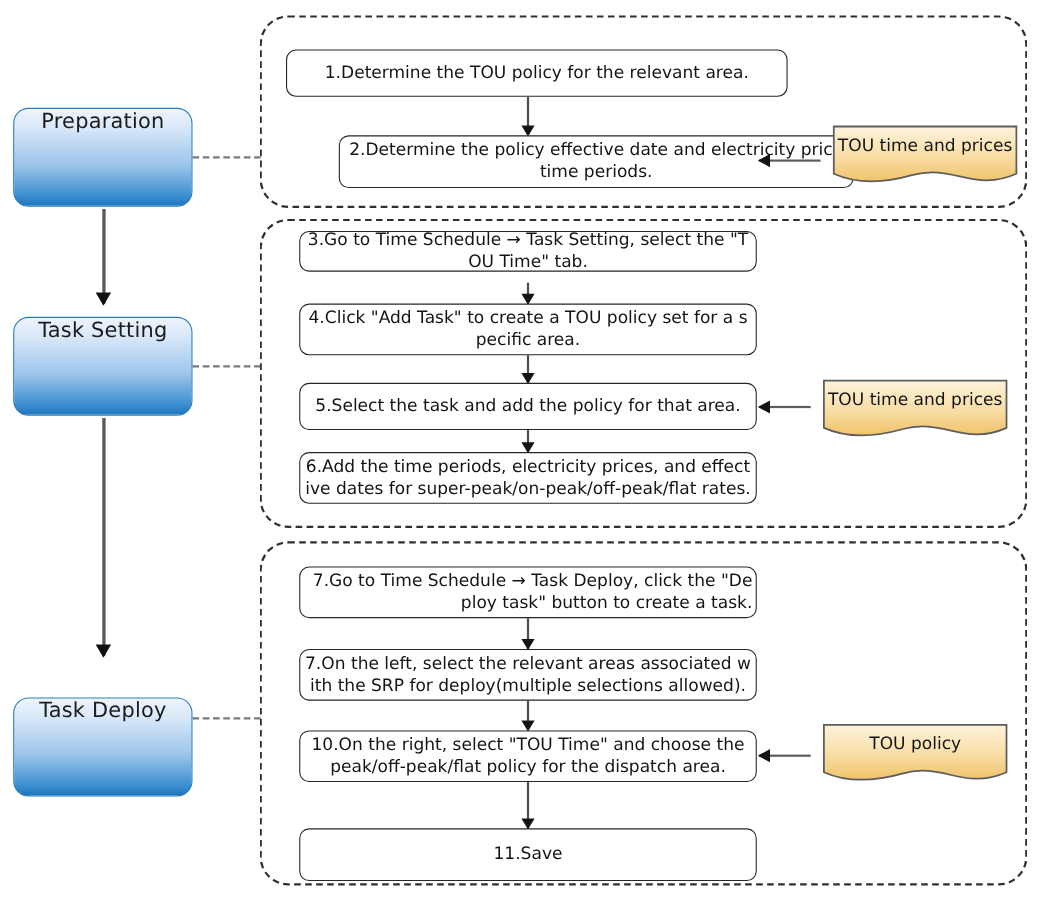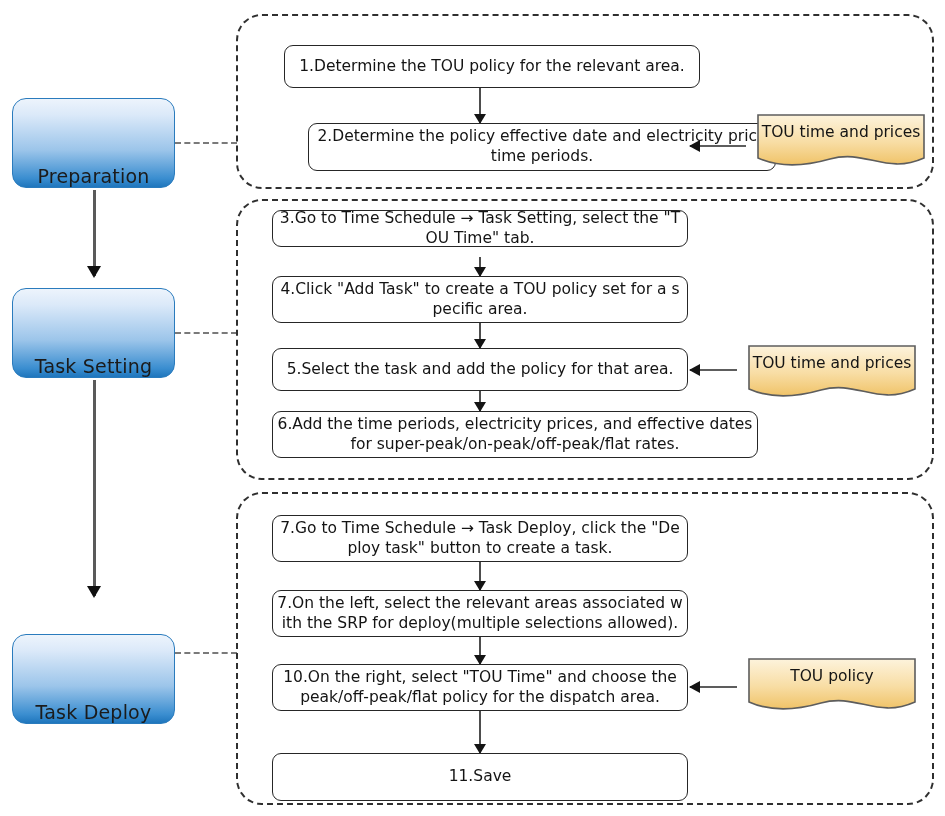--- a/index.html
+++ b/index.html
@@ -19,21 +19,21 @@
   }
 
   
   .phase-box {
     position: absolute;
     border-radius: 14px;
     background: linear-gradient(to bottom, #edf4fc 0%, #dbe9f9 18%, #9cc5ea 58%, #3b8ed0 90%, #1f76bd 100%);
     border: 1px solid #2a7bbd;
     box-sizing: border-box;
     display: flex;
-    align-items: flex-end;
+    align-items: flex-start;
     justify-content: center;
     color: #1b1b1b;
     font-size: 19px;
     letter-spacing: .2px;
   }
 
   
   .group {
     position: absolute;
     border: 2px dashed #2f2f2f;
@@ -149,21 +149,21 @@
 
   <div class="v-arrow-thick" style="left:93px; top:190px; height:86px;"></div>
   <div class="v-arrow-thick" style="left:93px; top:380px; height:216px;"></div>
 
   <div class="dash-link" style="left:175px; top:142px; width:62px;"></div>
   <div class="dash-link" style="left:175px; top:332px; width:62px;"></div>
   <div class="dash-link" style="left:175px; top:652px; width:62px;"></div>
 
   <div class="group" style="left:236px; top:14px; width:698px; height:175px;"></div>
 
-  <div class="step" style="left:284px; top:45px; width:416px; height:43px;">
+  <div class="step" style="left:260px; top:45px; width:456px; height:43px;">
     <span class="txt">1.Determine the TOU policy for the relevant area.</span>
   </div>
 
   <div class="v-arrow" style="left:479px; top:88px; height:35px;"></div>
 
   <div class="step" style="left:272px; top:123px; width:468px; height:48px;margin-left:36px;">
     <span class="txt">2.Determine the policy effective date and electricity price time periods.</span>
   </div>
 
   <div class="doc" style="left:744px; top:113px; width:170px; height:58px;">
@@ -194,42 +194,42 @@
   </div>
 
   <div class="v-arrow" style="left:479px; top:323px; height:25px;"></div>
 
   <div class="step" style="left:272px; top:348px; width:416px; height:43px;">
     <span class="txt">5.Select the task and add the policy for that area.</span>
   </div>
 
   <div class="v-arrow" style="left:479px; top:391px; height:20px;"></div>
 
-  <div class="step" style="left:272px; top:411px; width:486px; height:47px;">
+  <div class="step" style="left:272px; top:411px; width:416px; height:47px;">
     <span class="txt">6.Add the time periods, electricity prices, and effective dates for super-peak/on-peak/off-peak/flat rates.</span>
   </div>
 
   <div class="doc" style="left:735px; top:344px; width:170px; height:58px;">
     <svg width="170" height="58" viewBox="0 0 170 58">
       <defs>
         <linearGradient id="docgrad2" x1="0" y1="0" x2="0" y2="1">
           <stop offset="0%" stop-color="#fdf3dc"></stop>
           <stop offset="55%" stop-color="#f8dda4"></stop>
           <stop offset="100%" stop-color="#f0c368"></stop>
         </linearGradient>
       </defs>
       <path d="M2,2 L168,2 L168,45 C130,62 110,36 74,46 C46,54 22,54 2,45 Z" fill="url(#docgrad2)" stroke="#5d5d5d" stroke-width="1.6"></path>
     </svg>
     <div class="doclabel">TOU time and prices</div>
   </div>
   <div class="h-arrow" style="left:690px; top:369px; width:47px;"></div>
 
   <div class="group" style="left:236px; top:492px; width:698px; height:313px;"></div>
 
-  <div class="step" style="left:272px; top:515px; width:416px; height:47px;">
+  <div class="step" style="left:272px; top:515px; width:416px; height:47px;text-align:right;">
     <span class="txt">7.Go to Time Schedule → Task Deploy, click the "Deploy task" button to create a task.</span>
   </div>
 
   <div class="v-arrow" style="left:479px; top:562px; height:28px;"></div>
 
   <div class="step" style="left:272px; top:590px; width:416px; height:47px;">
     <span class="txt">7.On the left, select the relevant areas associated with the SRP for deploy(multiple selections allowed).</span>
   </div>
 
   <div class="v-arrow" style="left:479px; top:637px; height:27px;"></div>

